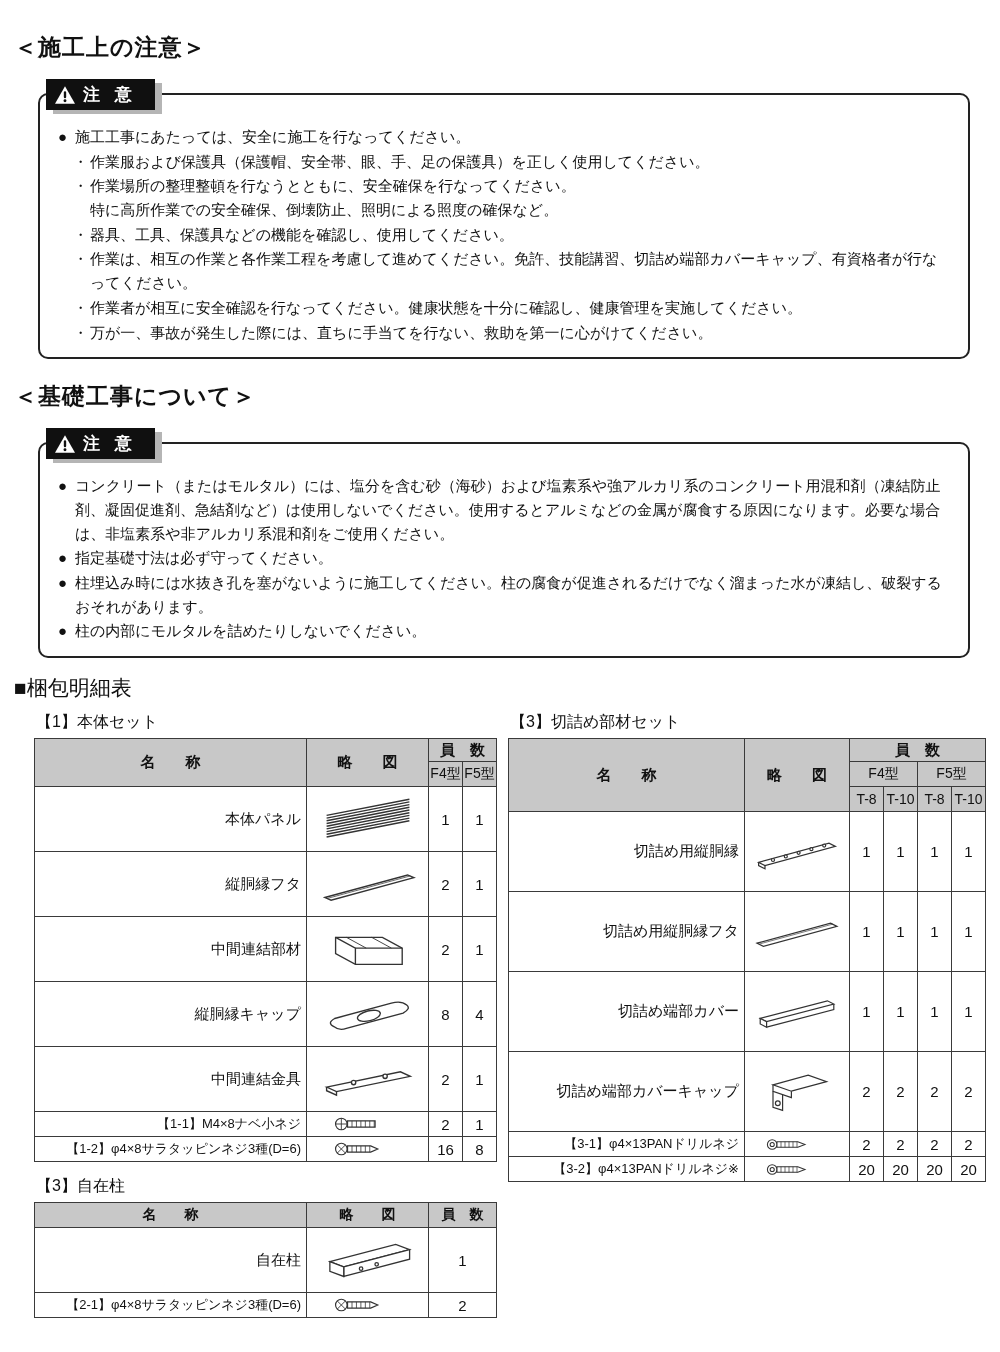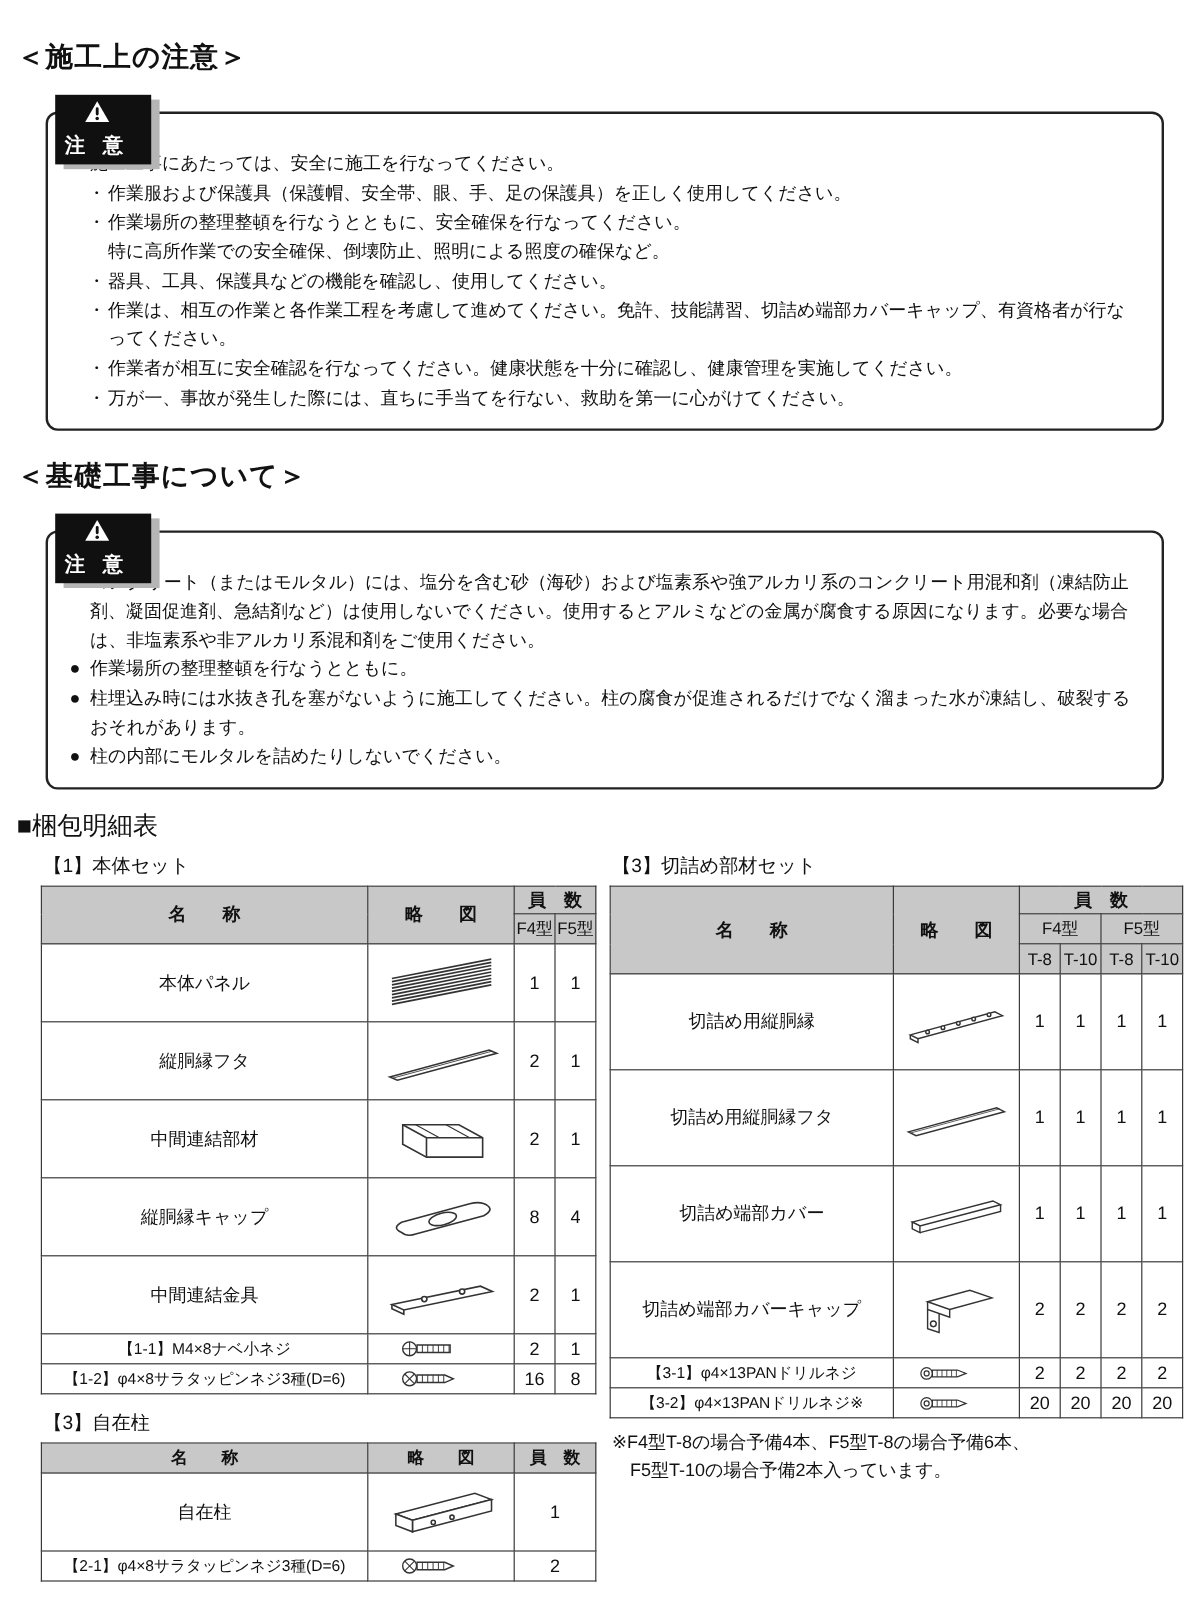--- a/index.html
+++ b/index.html
@@ -5,40 +5,40 @@
   * { margin:0; padding:0; box-sizing:border-box; }
   body { background:#fff; color:#111; font-family:"Liberation Sans","DejaVu Sans",sans-serif; }
   .page { width:1000px; min-height:1352px; background:#fff; padding:10px 14px 20px 14px; position:relative; }
 
   .sec-title { font-size:23px; font-weight:bold; letter-spacing:1px; margin:22px 0 6px 0; }
 
   
   .caution { position:relative; margin:16px 16px 16px 24px; padding-top:14px; }
   .caution-box { border:2px solid #222; border-radius:10px; padding:30px 16px 12px 18px; font-size:15px; line-height:1.58; }
   .c-label { position:absolute; top:0; left:8px; display:flex; align-items:center; gap:7px;
-             background:#101010; color:#fff; padding:4px 18px 4px 8px; box-shadow:7px 4px 0 #b5b5b5;flex-direction:column; }
+             background:#101010; color:#fff; padding:4px 18px 4px 8px; box-shadow:7px 4px 0 #b5b5b5; }
   .c-label-text { font-size:17px; font-weight:bold; letter-spacing:5px; }
   .c-item { display:flex; margin-bottom:1px; }
   .c-item.indent { margin-left:15px; }
   .c-marker { flex:0 0 17px; }
   .c-text { flex:1; white-space:pre-line; }
 
   
   .pack-title { font-size:21px; font-weight:normal; margin:12px 0 10px 0; }
   .tables-area { display:flex; gap:12px; margin-left:20px; align-items:flex-start; }
   .col.left { width:462px; }
   .col.right { width:458px; }
   .tbl-title { font-size:16px; margin:0 0 5px 2px; }
   .tbl-title.t2 { margin-top:14px; }
 
   table.parts { border-collapse:collapse; table-layout:fixed; width:100%; }
   .parts th, .parts td { border:1.5px solid #3a3a3a; }
   .parts th { background:#c8c8c8; font-weight:bold; font-size:15px; text-align:center; }
   .parts th.sub { font-size:13px; font-weight:normal; height:24px; }
-  .parts td.name { font-size:15px; padding:2px 5px; text-align:center; vertical-align:middle; }
+  .parts td.name { font-size:15px; padding:2px 5px; text-align:right; vertical-align:middle; }
   .parts td.sketch { text-align:center; vertical-align:middle; }
   .parts td.qty { text-align:center; font-size:15px; vertical-align:middle; }
   .parts tr.part td { height:65px; }
   .parts tr.partL td { height:80px; }
   .parts tr.small td { height:25px; }
   .parts tr.small td.name { font-size:13px; white-space:nowrap; overflow:hidden; }
   .parts thead tr.h1 th { height:23px; }
   .parts thead tr.h2 th { height:25px; font-size:14px; }
   .note { font-size:15px; line-height:1.5; margin:10px 0 0 2px; white-space:pre-line; }
   svg.sk { display:block; margin:0 auto; }
@@ -209,21 +209,21 @@
       </svg>
       <span class="c-label-text">注 意</span>
     </div>
     <div class="caution-box">
       <div class="c-item">
         <span class="c-marker">●</span>
         <span class="c-text">コンクリート（またはモルタル）には、塩分を含む砂（海砂）および塩素系や強アルカリ系のコンクリート用混和剤（凍結防止剤、凝固促進剤、急結剤など）は使用しないでください。使用するとアルミなどの金属が腐食する原因になります。必要な場合は、非塩素系や非アルカリ系混和剤をご使用ください。</span>
       </div>
       <div class="c-item">
         <span class="c-marker">●</span>
-        <span class="c-text">作業場所の整理整頓を行なうとともに。</span>
+        <span class="c-text">指定基礎寸法は必ず守ってください。</span>
       </div>
       <div class="c-item">
         <span class="c-marker">●</span>
         <span class="c-text">柱埋込み時には水抜き孔を塞がないように施工してください。柱の腐食が促進されるだけでなく溜まった水が凍結し、破裂するおそれがあります。</span>
       </div>
       <div class="c-item">
         <span class="c-marker">●</span>
         <span class="c-text">柱の内部にモルタルを詰めたりしないでください。</span>
       </div>
     </div>
@@ -460,18 +460,16 @@
                   <use href="#sym-screw-drill"></use>
                 </svg>
               </td>
             <td class="qty">20</td>
             <td class="qty">20</td>
             <td class="qty">20</td>
             <td class="qty">20</td>
           </tr>
         </tbody>
       </table>
-      <div class="note">※F4型T-8の場合予備4本、F5型T-8の場合予備6本、
-　F5型T-10の場合予備2本入っています。</div>
     </div>
 
   </div>
 </div>
 
 </body></html>

